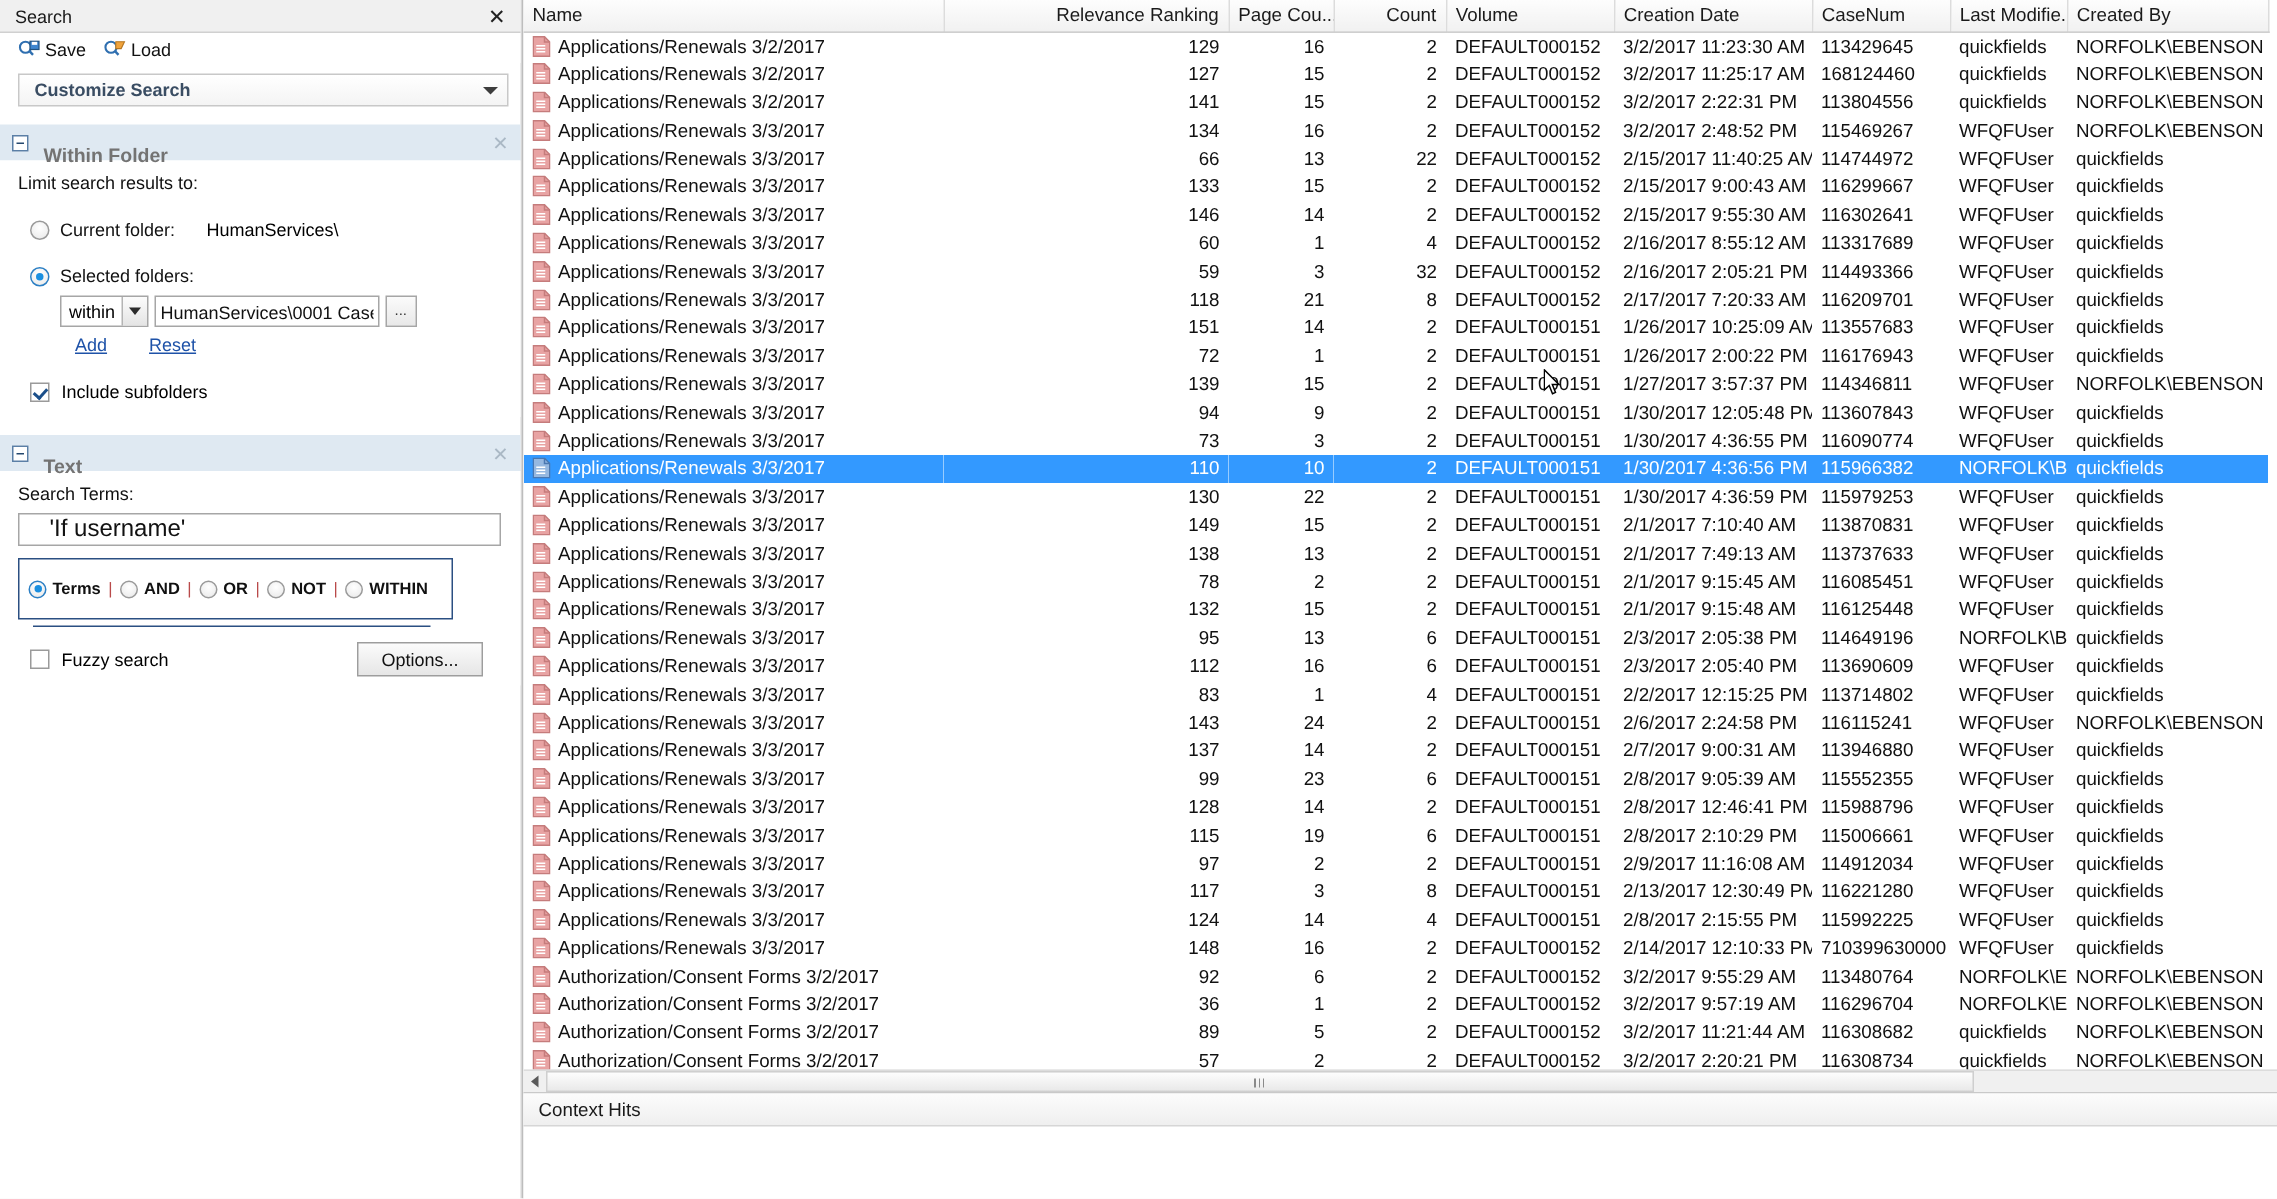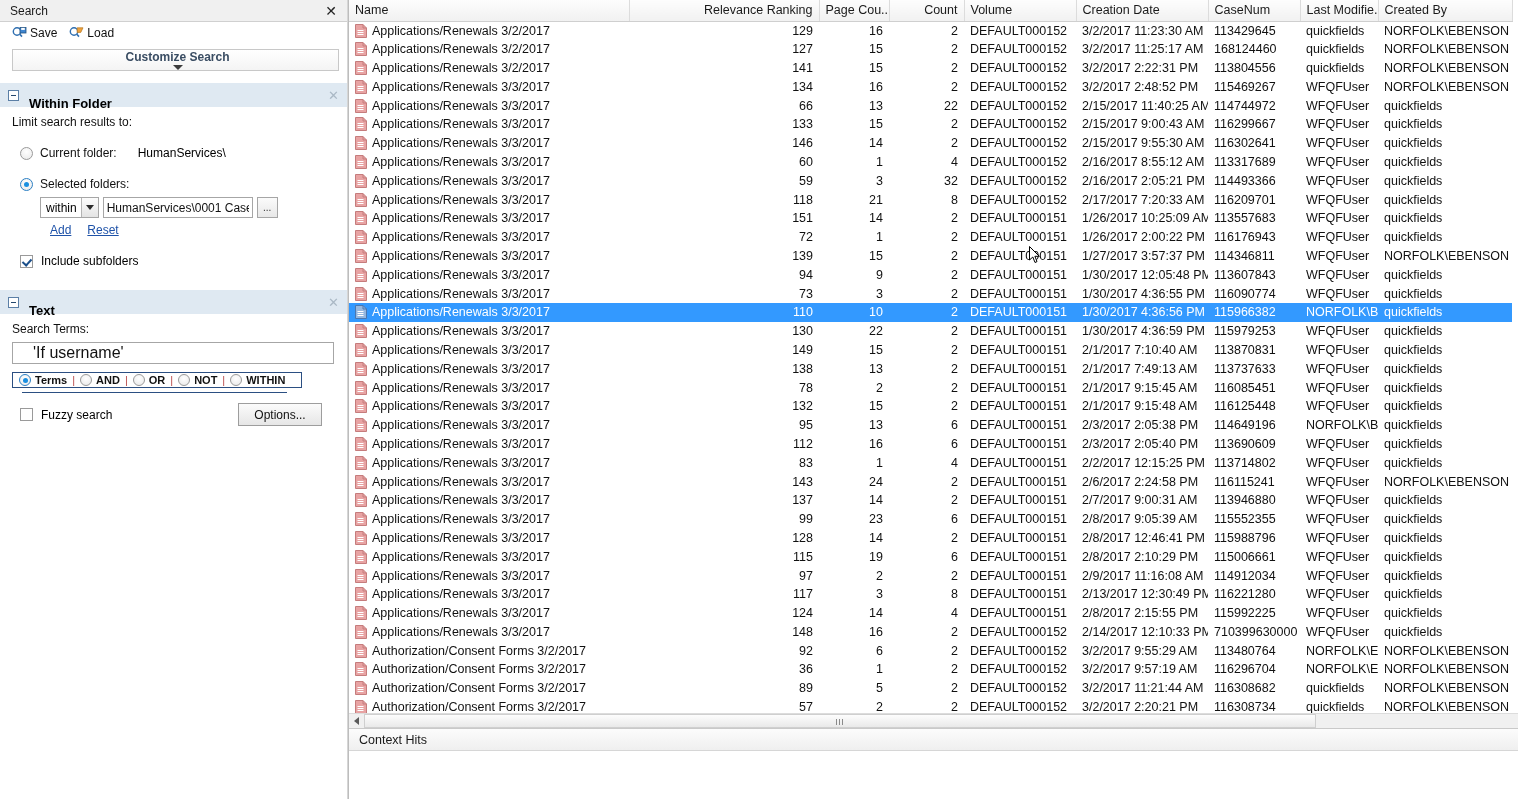--- a/index.html
+++ b/index.html
@@ -73,21 +73,20 @@
     height: 22px;
     border: 1px solid #c8c8c8;
     background: linear-gradient(#ffffff, #f4f4f4);
     display: flex;
     align-items: center;
     padding: 0 6px 0 10px;
     font-weight: bold;
     font-size: 12px;
     color: #3a4d63;
     cursor: pointer;
-    flex-direction: column;
   }
   .collapsible-bar .lbl { flex: 1; }
   .caret-down {
     width: 0; height: 0;
     border-left: 5px solid transparent;
     border-right: 5px solid transparent;
     border-top: 5px solid #3d3d3d;
   }
 
   .section-header {
@@ -110,21 +109,21 @@
   .expander::before {
     content: "";
     position: absolute;
     left: 2px; right: 2px; top: 4px;
     height: 1px; background: #24486e;
   }
   .section-header .sh-title {
     flex: 1;
     font-weight: bold;
     font-size: 13px;
-    color: #000000;
+    color: #737373;
     margin-top: 17px;
   }
   .sh-close {
     color: #aab8c5;
     font-size: 13px;
     cursor: pointer;
     line-height: 1;
   }
 
   .section-body { padding: 8px 10px 6px 12px; background: #fff; }
@@ -194,21 +193,21 @@
     width: 21px; height: 21px;
     border: 1px solid #a6a6a6;
     background: linear-gradient(#fbfbfb, #e8e8e8);
     font-size: 10px;
     line-height: 14px;
     text-align: center;
     color: #333;
     cursor: pointer;
     padding-top: 3px;
   }
-  .link-row { margin: 5px 0 17px 38px; display: flex; gap: 16px; }
+  .link-row { margin: 5px 0 17px 38px; display: flex; gap: 28px; }
   .link {
     color: #1e52a8; text-decoration: underline;
     font-size: 12px; cursor: pointer;
   }
 
   .check-line {
     display: flex; align-items: center; gap: 8px;
     margin: 10px 0 4px 8px; font-size: 12px;
   }
   .checkbox {
@@ -234,21 +233,21 @@
     background: #fff;
     font-size: 16px;
     padding: 0 20px;
     font-family: "Liberation Sans", sans-serif;
     color: #111;
     outline: none;
   }
 
   .op-box {
     margin-top: 8px;
-    width: 290px; height: 16px;
+    width: 290px; height: 41px;
     border: 1px solid #2b4f82;
     display: flex; align-items: center;
     padding: 0 6px;
     background: #fff;
     gap: 4px;
   }
   .op-item { display: flex; align-items: center; gap: 4px; }
   .op-item .radio { width: 12px; height: 12px; flex: 0 0 12px; }
   .op-item .radio.checked::after { left: 2.5px; top: 2.5px; width: 5px; height: 5px; }
   .op-item span { font-size: 11px; font-weight: bold; color: #111; }

